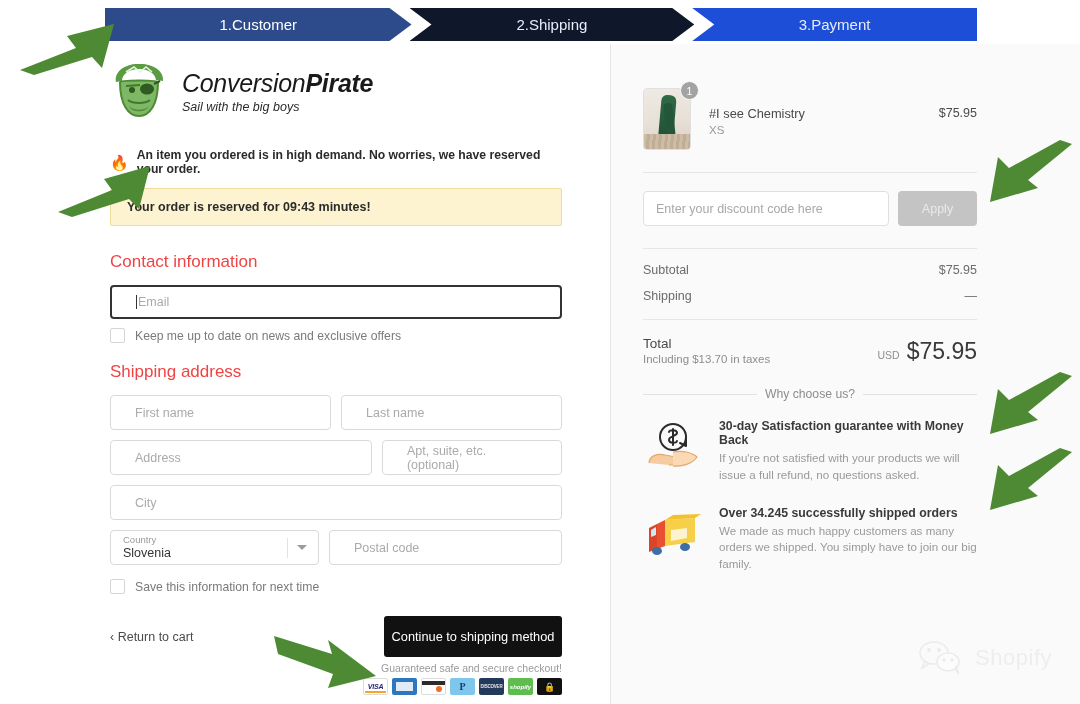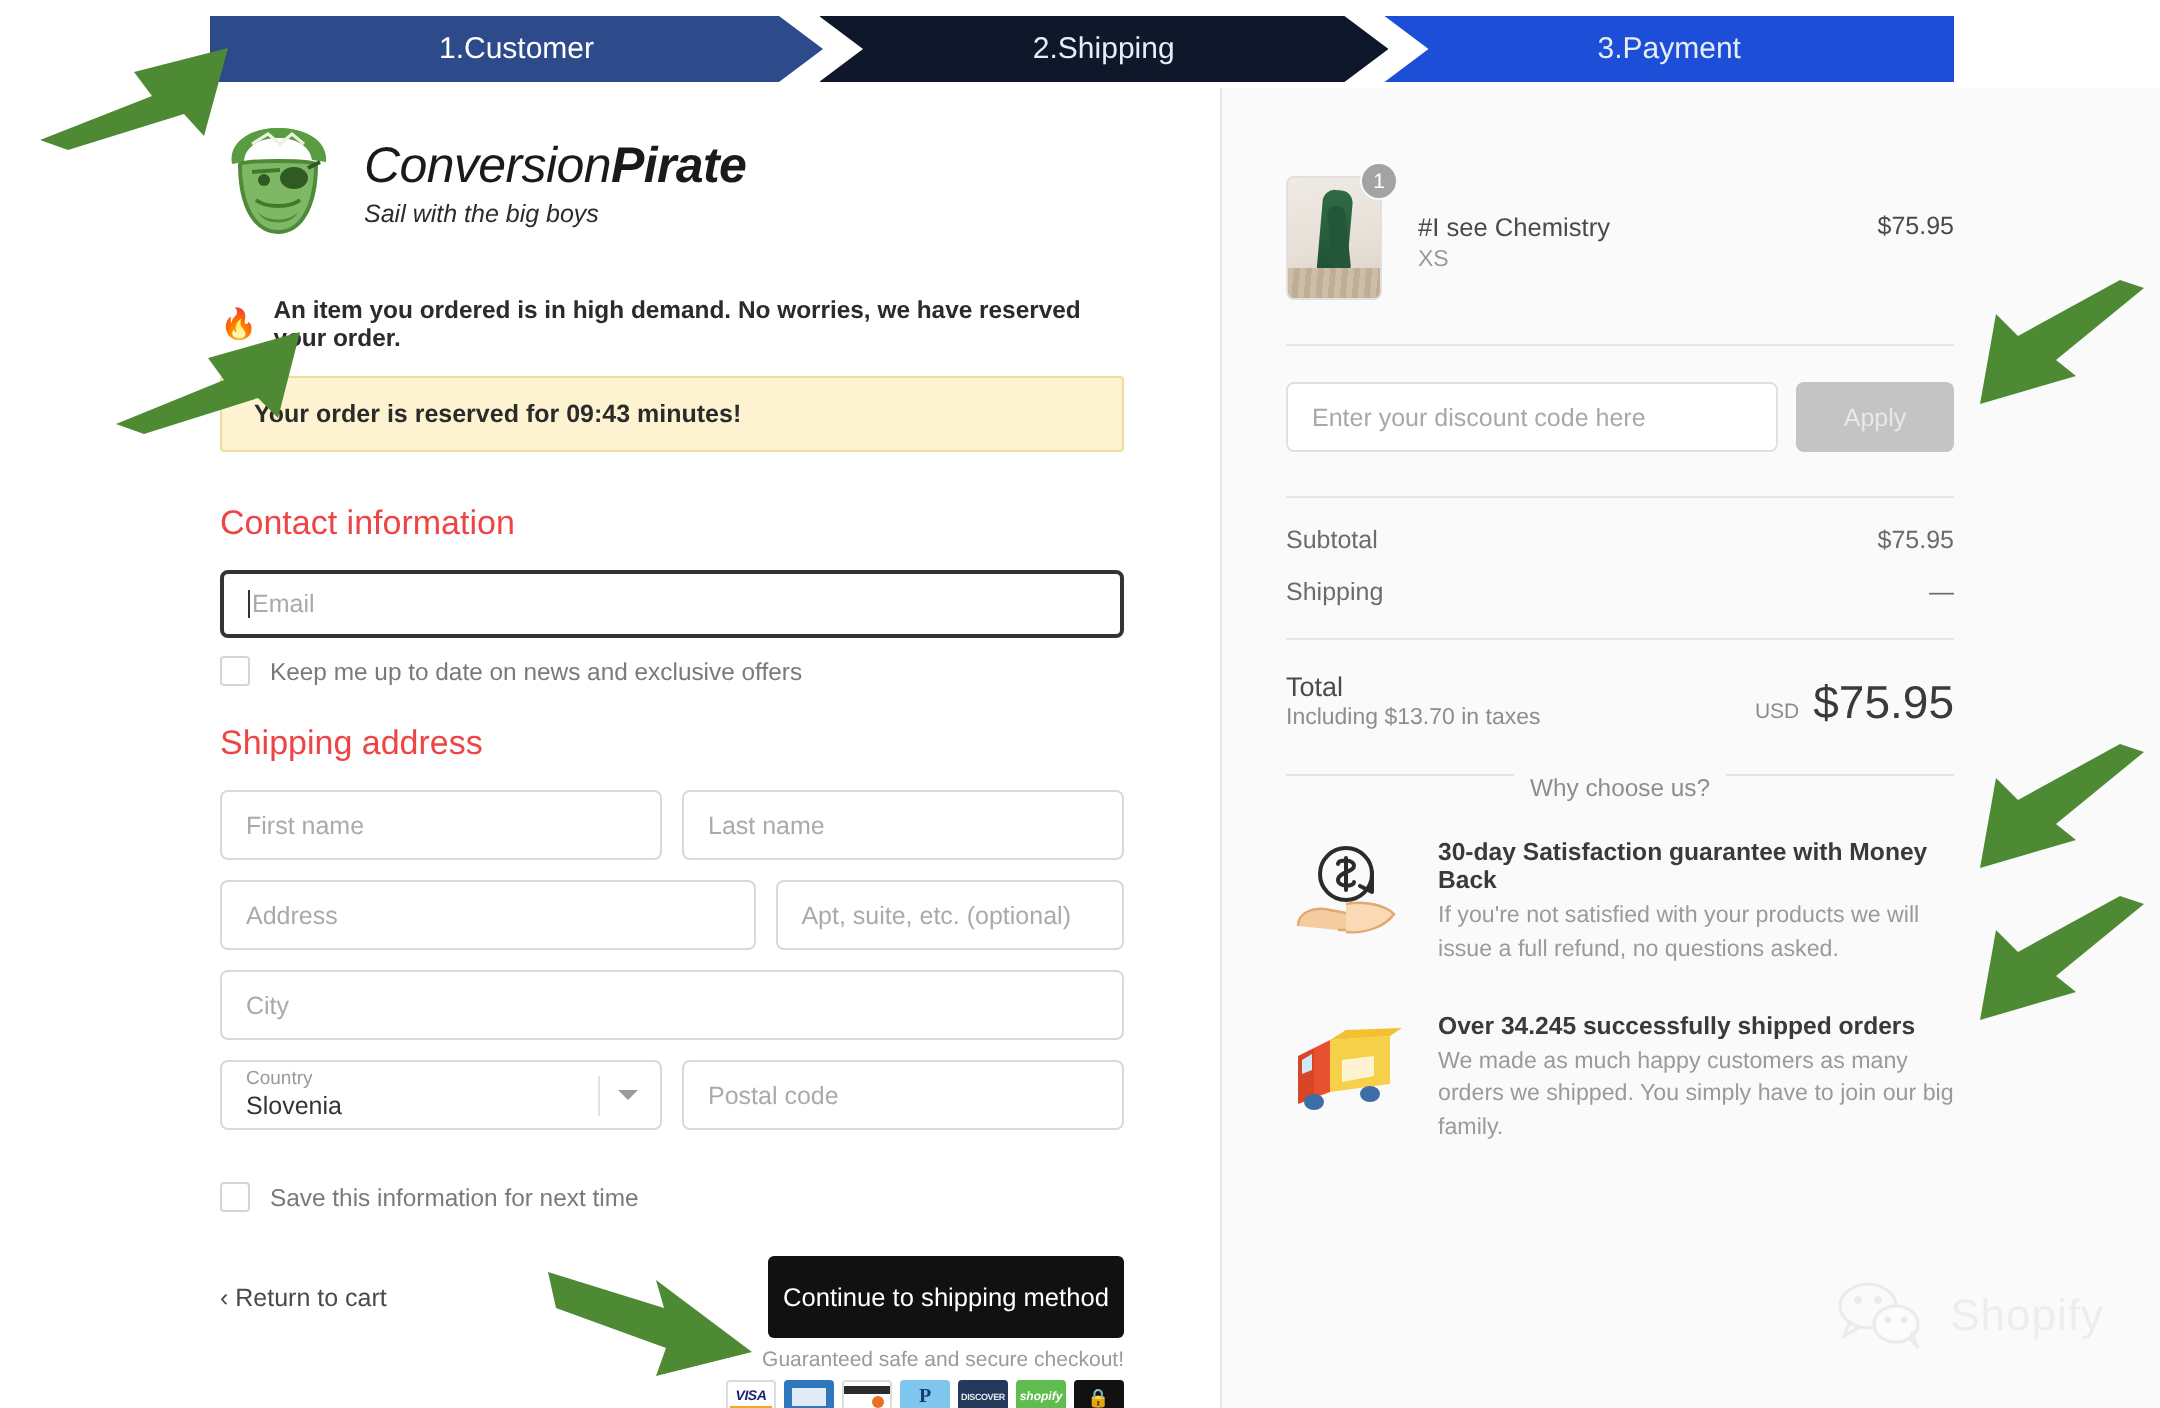--- a/index.html
+++ b/index.html
@@ -80,21 +80,21 @@
 
   .section-title {
     font-size: 17px; font-weight: 400; color: #ef4444;
     margin: 0 0 13px 0;
   }
 
   .field {
     border: 1px solid #d9d9d9; border-radius: 4px;
     background: #fff; height: 35px;
     display: flex; align-items: center;
-    padding: 0 12px;
+    padding: 0 24px;
     font-size: 12.5px; color: #aaaaaa;
   }
   .field.focused {
     border: 2px solid #333; height: 34px;
   }
   .field.focused .caret {
     display: inline-block; width: 1px; height: 14px;
     background: #333; margin-right: 1px;
   }
   .row { display: flex; gap: 10px; margin-bottom: 10px; }
@@ -223,21 +223,21 @@
   .totals { padding: 14px 0 16px 0; }
   .total-line { display: flex; justify-content: space-between; font-size: 12.5px; color: #6b6b6b; margin-bottom: 12px; }
   .total-line:last-child { margin-bottom: 0; }
   .grand { display: flex; justify-content: space-between; align-items: flex-end; padding: 16px 0 22px 0; }
   .grand-label { font-size: 13.5px; color: #4a4a4a; font-weight: 400; }
   .grand-sub { font-size: 11.5px; color: #8d8d8d; margin-top: 2px; }
   .grand-right { display: flex; align-items: baseline; gap: 7px; }
   .grand-cur { font-size: 10.5px; color: #8d8d8d; }
   .grand-amt { font-size: 23px; color: #3a3a3a; }
 
-  .why-wrap { display: flex; gap: 8px; margin-bottom: 18px; }
+  .why-wrap { display: flex; align-items: center; gap: 8px; margin-bottom: 18px; }
   .why-wrap .bar { flex: 1; height: 1px; background: #e2e2e2; }
   .why-title { font-size: 12.2px; color: #8d8d8d; }
 
   .trust { display: flex; gap: 14px; margin-bottom: 22px; }
   .trust-ico { width: 62px; flex: none; }
   .trust-title { font-size: 12.3px; font-weight: 700; color: #3a3a3a; margin-bottom: 3px; }
   .trust-body { font-size: 11.6px; color: #9a9a9a; line-height: 1.45; }
 
   
   .watermark {
@@ -341,21 +341,21 @@
       <div class="country-lbl">Country</div>
       <div class="country-val">Slovenia</div>
       <div class="country-sep"></div>
       <div class="country-arrow"></div>
     </div>
     <div class="field" style="flex:1">
         <span>Postal code</span>
       </div>
   </div>
 
-  <div class="check-row" style="margin-top:26px">
+  <div class="check-row" style="margin-top:14px">
     <div class="checkbox"></div>
     <span class="check-label">Save this information for next time</span>
   </div>
 
   <div class="footer-row">
     <div class="return-cart">
       <span>‹</span>
       <span>Return to cart</span>
     </div>
     <button class="continue-btn">Continue to shipping method</button>

